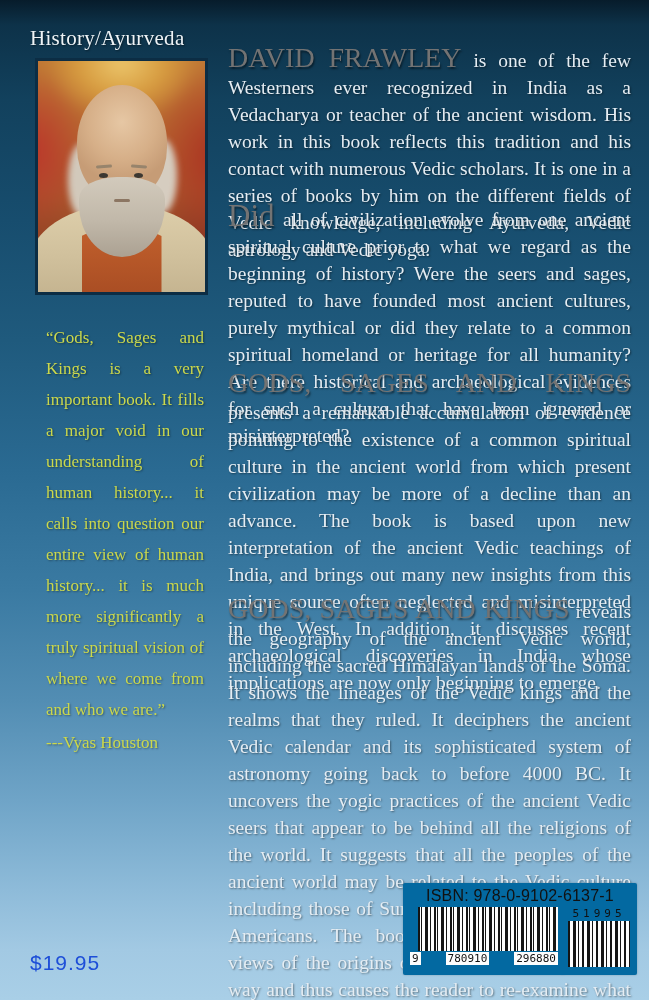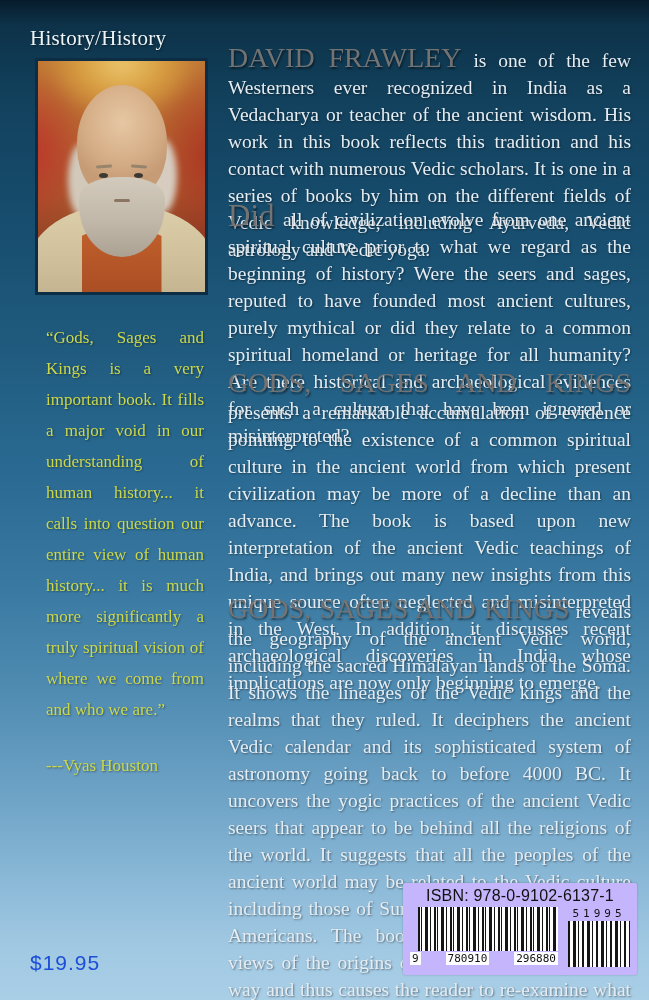--- a/index.html
+++ b/index.html
@@ -64,39 +64,39 @@
     background:linear-gradient(180deg,#d2cabc 0%, #c1b8a9 55%, #aba192 100%);
     border-radius:46% 46% 52% 52% / 28% 28% 68% 68%;
   }
   .p-mouth{left:76px;top:138px;width:16px;height:3px;background:#8c7663;border-radius:2px;}
 
   .endorsement{
     position:absolute;left:46px;top:322px;width:158px;
     color:#cbd84c;font-size:17px;line-height:31px;
     text-align:justify;text-shadow:1px 1px 2px rgba(0,0,0,.4);
   }
-  .endorsement .attribution{margin-top:25px;text-align:left;}
+  .endorsement .attribution{margin-top:2px;text-align:left;}
 
   
   .para{
     position:absolute;left:228px;width:403px;
     color:#e5edf3;font-size:19.5px;line-height:27px;
     text-align:justify;text-shadow:1px 1px 2px rgba(0,0,0,.45);
   }
   .lead{color:#737373;font-size:28px;line-height:27px;text-shadow:1px 2px 2px rgba(0,0,0,.5);}
   .lead-did{font-size:31px;}
   .para-1{top:44px;}
   .para-2{top:202px;}
   .para-3{top:369px;}
   .para-4{top:595px;}
 
   
   .barcode-box{
     position:absolute;left:403px;top:883px;width:234px;height:92px;
-    background:#c4b5fd;border-radius:2px;box-shadow:0 0 2px rgba(0,0,0,.25);
+    background:#0369a1;border-radius:2px;box-shadow:0 0 2px rgba(0,0,0,.25);
     font-family:"Liberation Sans",sans-serif;color:#111;
   }
   .isbn-label{text-align:center;font-size:16px;letter-spacing:.2px;padding-top:4px;}
   .codes-row{display:flex;padding:2px 7px 0 7px;}
   .ean{width:148px;position:relative;}
   .ean-bars{
     height:44px;margin-left:8px;
     background:repeating-linear-gradient(90deg,
       #141414 0 2px, #fdfdfd 2px 3px, #141414 3px 4px, #fdfdfd 4px 7px,
       #141414 7px 10px, #fdfdfd 10px 12px, #141414 12px 13px, #fdfdfd 13px 16px);
@@ -120,21 +120,21 @@
 
   .price{
     position:absolute;left:30px;top:951px;
     font-family:"Liberation Sans",sans-serif;font-size:21px;
     color:#1d4ed8;letter-spacing:1px;
   }
 </style>
 </head>
 <body>
 
-<div class="category">History/History</div>
+<div class="category">History/Ayurveda</div>
 
 <div class="photo">
   <div class="p-bg"></div>
   <div class="p-hair-l"></div>
   <div class="p-hair-r"></div>
   <div class="p-head"></div>
   <div class="p-brow-l"></div>
   <div class="p-brow-r"></div>
   <div class="p-eye-l"></div>
   <div class="p-eye-r"></div>

